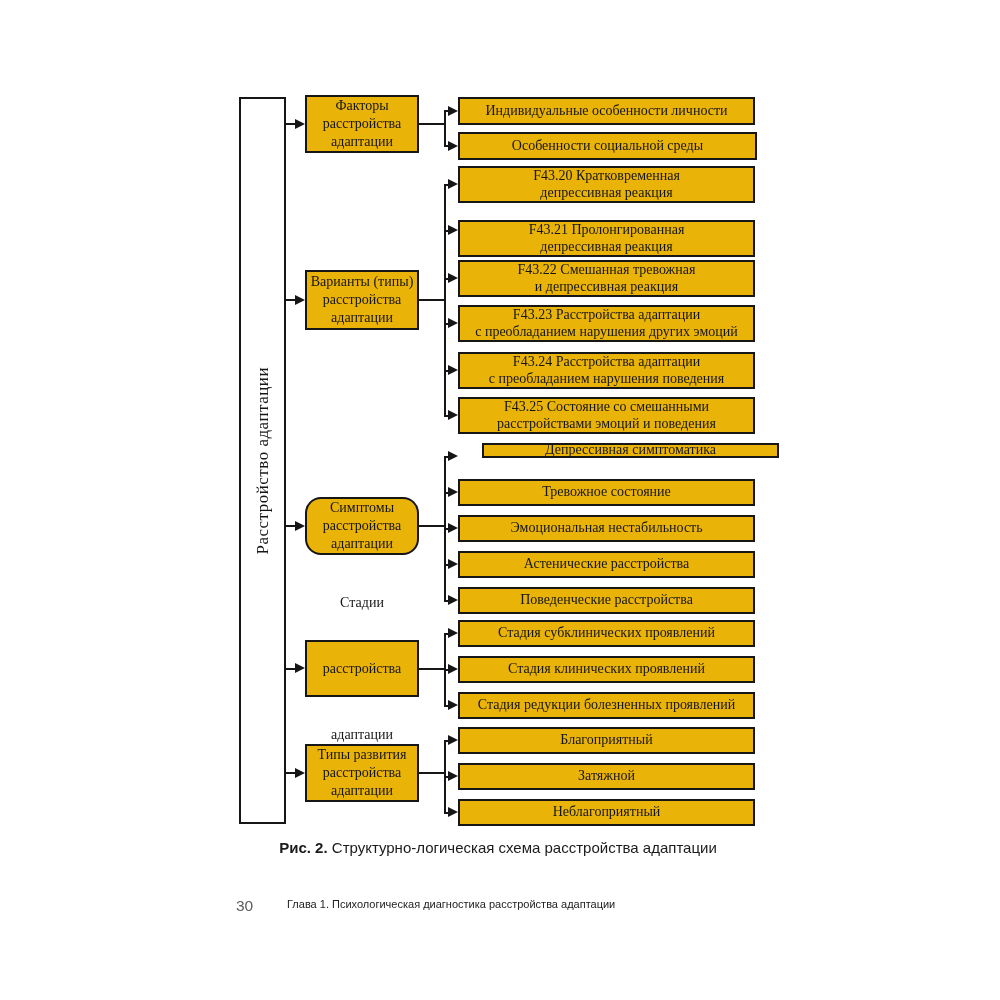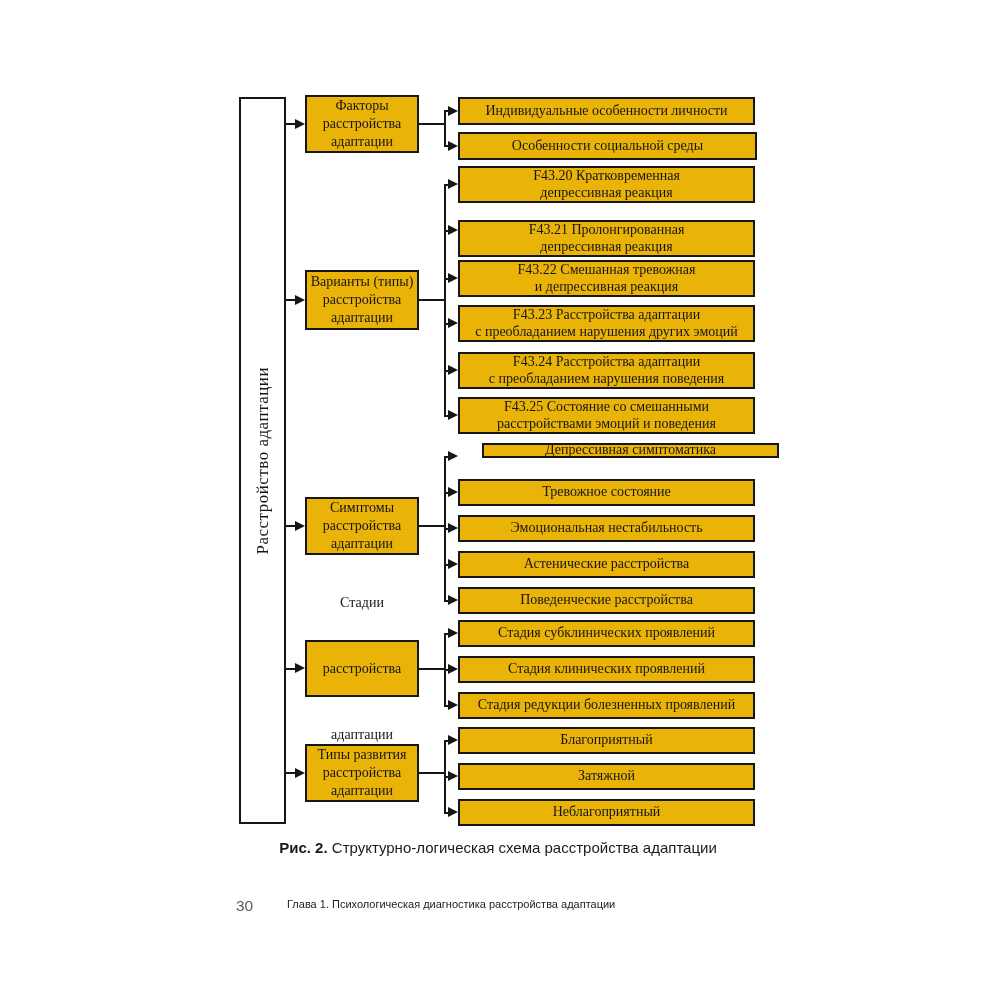--- a/index.html
+++ b/index.html
@@ -147,21 +147,21 @@
         <div class="ln">с преобладанием нарушения поведения</div>
       </div>
       <div class="line" style="left: 444px; top: 414.5px; width: 5px; height: 2px;"></div>
       <div class="arrowhead" style="left: 448px; top: 410px;"></div>
       <div class="box kid-box" style="left: 458px; top: 397px; width: 297px; height: 37px;">
         <div class="ln">F43.25 Состояние со смешанными</div>
         <div class="ln">расстройствами эмоций и поведения</div>
       </div>
       <div class="line" style="left: 285px; top: 525px; width: 11px; height: 2px;"></div>
       <div class="arrowhead" style="left: 295px; top: 520.5px;"></div>
-      <div class="box mid-box" style="left: 305px; top: 497px; width: 114px; height: 58px;">
+      <div class="box mid-box" style="left: 305px; top: 497px; width: 114px; height: 58px; border-radius: 16px;">
         <div class="ln">Симптомы</div>
         <div class="ln">расстройства</div>
         <div class="ln">адаптации</div>
       </div>
       <div class="line" style="left: 418px; top: 525px; width: 28px; height: 2px;"></div>
       <div class="line" style="left: 444px; top: 455.5px; width: 2px; height: 146px;"></div>
       <div class="line" style="left: 444px; top: 455.5px; width: 5px; height: 2px;"></div>
       <div class="arrowhead" style="left: 448px; top: 451px;"></div>
       <div class="box kid-box" style="left: 458px; top: 443px; width: 297px; height: 15px; margin-left: 24px;">
         <div class="ln">Депрессивная симптоматика</div>

